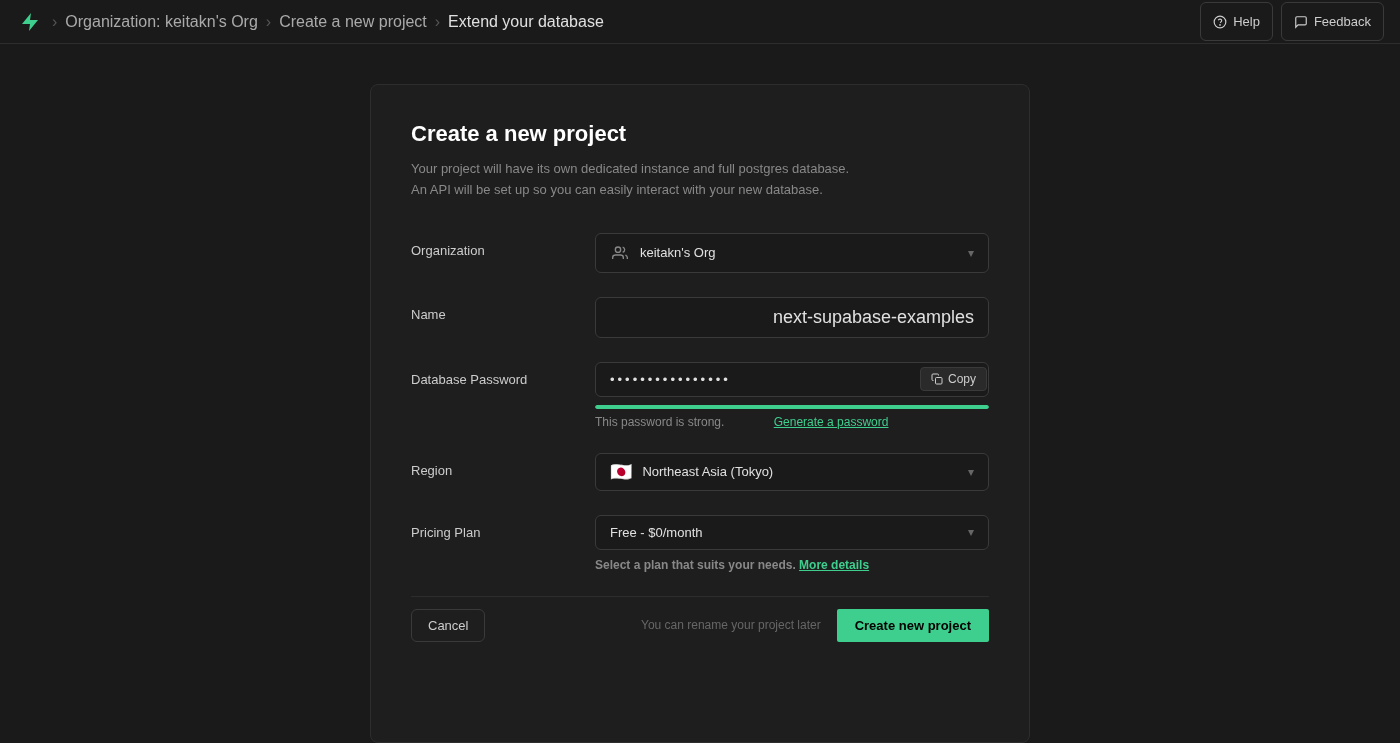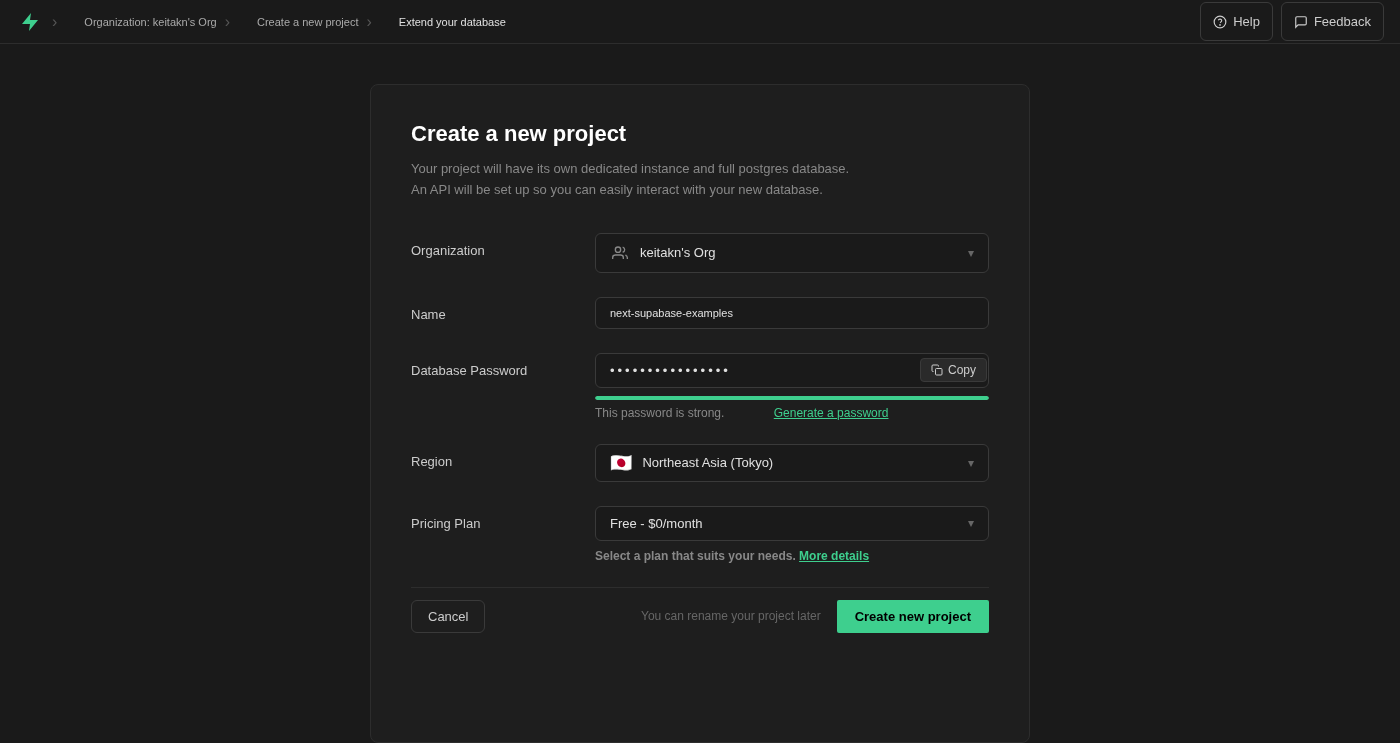--- a/index.html
+++ b/index.html
@@ -33,22 +33,21 @@
     .topnav-logo svg {
       width: 24px;
       height: 24px;
     }
     .breadcrumb-sep {
       color: #555;
       font-size: 16px;
     }
     .breadcrumb-item {
       color: #aaa;
-      font-size: 11px;
-      margin-left: 19px;
+      font-size: 16px;
     }
     .breadcrumb-item.active {
       color: #e0e0e0;
     }
     .topnav-right {
       margin-left: auto;
       display: flex;
       align-items: center;
       gap: 8px;
     }
@@ -149,22 +148,23 @@
       font-size: 12px;
     }
 
     .text-input {
       width: 100%;
       background: #1a1a1a;
       border: 1px solid #3a3a3a;
       border-radius: 6px;
       padding: 9px 14px;
       color: #e0e0e0;
-      font-size: 11px;
+      font-size: 18px;
       outline: none;
+      text-align: right;
     }
 
     .password-wrapper {
       position: relative;
       width: 100%;
     }
     .password-input {
       width: 100%;
       background: #1a1a1a;
       border: 1px solid #3a3a3a;

